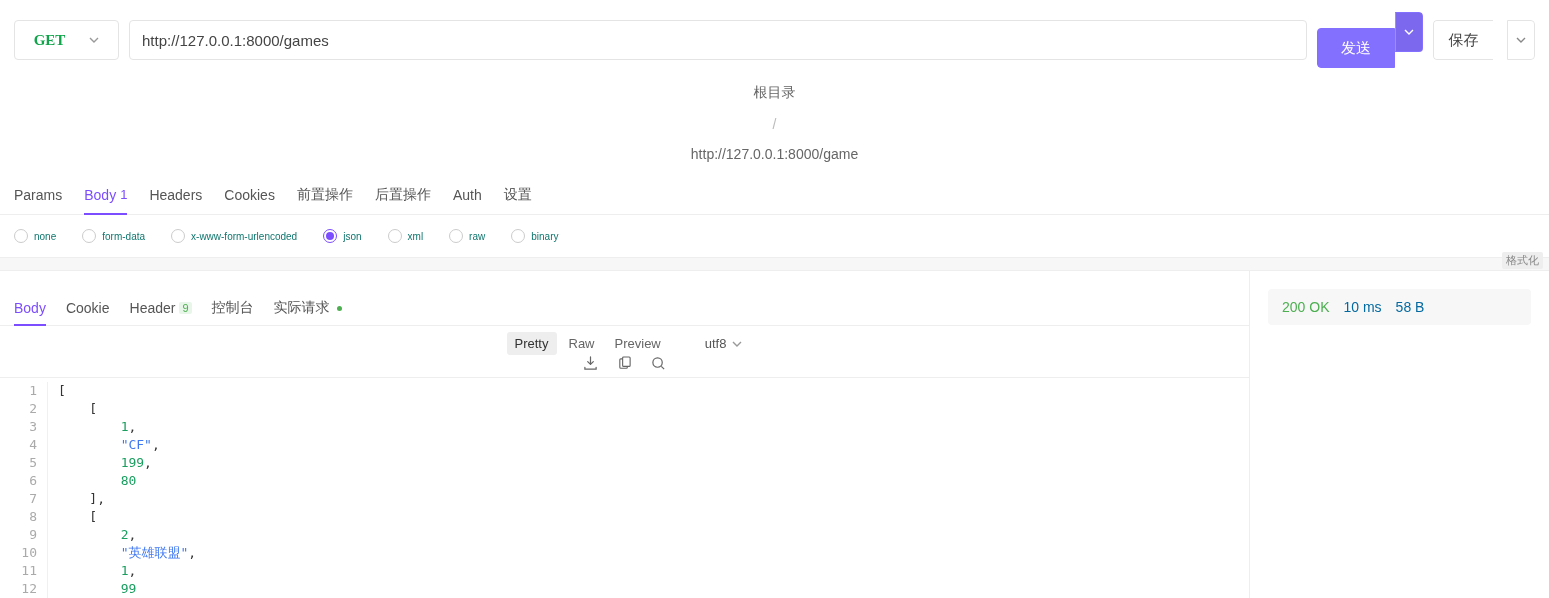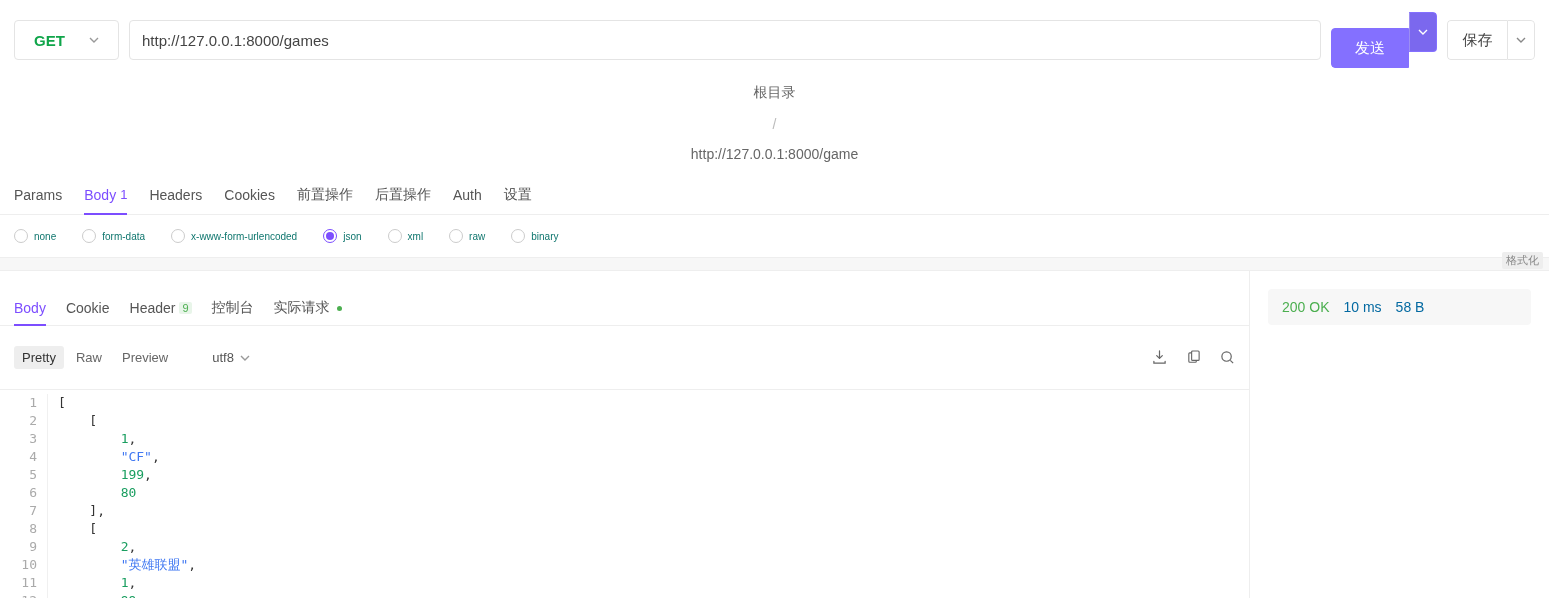--- a/index.html
+++ b/index.html
@@ -1,27 +1,27 @@
 <!DOCTYPE html>
 <html><head>
 <meta charset="utf-8">
 <style>
   * { margin:0; padding:0; box-sizing:border-box; }
   body { font-family: -apple-system, "Segoe UI", Arial, sans-serif; font-size:14px; color:#333; background:#fff; }
   .top-bar { display:flex; align-items:center; padding:12px 14px 12px 14px; gap:10px; }
-  .method-select { border:1px solid #e4e4e4; border-radius:4px; height:40px; width:105px; display:flex; align-items:center; justify-content:center; gap:24px; cursor:pointer; }
+  .method-select { border:1px solid #e4e4e4; border-radius:4px; height:40px; width:105px; display:flex; align-items:center; justify-content:center; gap:24px; cursor:pointer;font-family:Liberation Serif, serif; }
   .method-label { color:#10a54a; font-weight:600; font-size:15px; }
   .url-input { flex:1; height:40px; border:1px solid #e4e4e4; border-radius:4px; padding:0 12px; font-size:15px; color:#444; outline:none; }
   .btn { height:40px; border:1px solid #e4e4e4; border-radius:4px; background:#fff; display:flex; align-items:center; justify-content:center; cursor:pointer; }
   .btn-send { background:#8470ff; border-color:#8470ff; color:#fff; width:78px; font-size:15px;}
   .btn-send-caret { background:#7b68ee; border-color:#8470ff; color:#fff; width:28px; border-left:1px solid rgba(255,255,255,0.25); }
   .btn-group-send { display:flex; border-radius:4px; overflow:hidden; }
   .btn-save { width:60px; font-size:15px; color:#444; }
   .btn-save-caret { width:28px; color:#666; }
-  .btn-group-save { display:flex; border-radius:4px; overflow:hidden; gap:0; }
+  .btn-group-save { display:flex; border-radius:4px; overflow:hidden; gap:14px; }
   .btn-group-save .btn-save { border-radius:4px 0 0 4px; border-right:none; }
   .btn-group-save .btn-save-caret { border-radius:0 4px 4px 0; }
   .btn-group-send .btn-send { border-radius:4px 0 0 4px;margin-top:16px; }
   .btn-group-send .btn-send-caret { border-radius:0 4px 4px 0; }
 
   .breadcrumb { display:flex; align-items:center; gap:14px; padding:4px 14px 14px; color:#666; font-size:14px;flex-direction:column; }
   .breadcrumb .sep { color:#bbb; }
 
   .tabs { display:flex; align-items:center; gap:22px; padding:0 14px; border-bottom:1px solid #eee; font-size:14px; }
   .tab { padding:10px 0; color:#555; cursor:pointer; display:flex; align-items:center; gap:4px;}
@@ -37,21 +37,21 @@
 
   .thin-bar { background:#f7f7f7; height:14px; border-top:1px solid #eee; border-bottom:1px solid #eee; position:relative;}
   .thin-bar .btn-fmt { position:absolute; right:6px; top:-6px; font-size:11px; color:#888; background:#eee; padding:1px 4px; border-radius:2px;}
 
   .resp-tabs { display:flex; align-items:center; gap:20px; padding:0 14px; font-size:14px; margin-top:20px; }
   .resp-tabs .tab { padding:8px 0;}
   .resp-tabs .tab.active { color:#7c4dff; border-bottom:2px solid #7c4dff; }
   .badge-green { background:#e8f5e9; color:#4caf50; font-size:11px; padding:0 3px; border-radius:2px; }
   .dot-green::after{content:"";display:inline-block;width:5px;height:5px;background:#4caf50;border-radius:50%;margin-left:3px;vertical-align:middle;}
 
-  .resp-toolbar { display:flex; align-items:center; justify-content:space-between; padding:20px 14px; border-top:1px solid #eee; border-bottom:1px solid #eee; }
+  .resp-toolbar { display:flex; align-items:center; justify-content:space-between; padding:6px 14px; border-top:1px solid #eee; border-bottom:1px solid #eee;flex-direction:column; }
   .fmt-btns { display:flex; align-items:center; gap:4px; }
   .fmt-btn { font-size:13px; padding:4px 8px; color:#666; cursor:pointer; border-radius:3px; }
   .fmt-btn.active { background:#eee; color:#333; }
   .enc { margin-left:36px; color:#555; font-size:13px; display:flex; align-items:center; gap:6px; cursor:pointer;}
   .toolbar-icons { display:flex; gap:18px; color:#666; }
   .toolbar-icons .ico { cursor:pointer; width:16px; height:16px; display:flex; align-items:center; justify-content:center;}
 
   .main-split { display:flex; }
   .resp-area { flex: 0 0 1250px; border-right:1px solid #eee; }
   .status-area { flex:1; padding:18px; }

